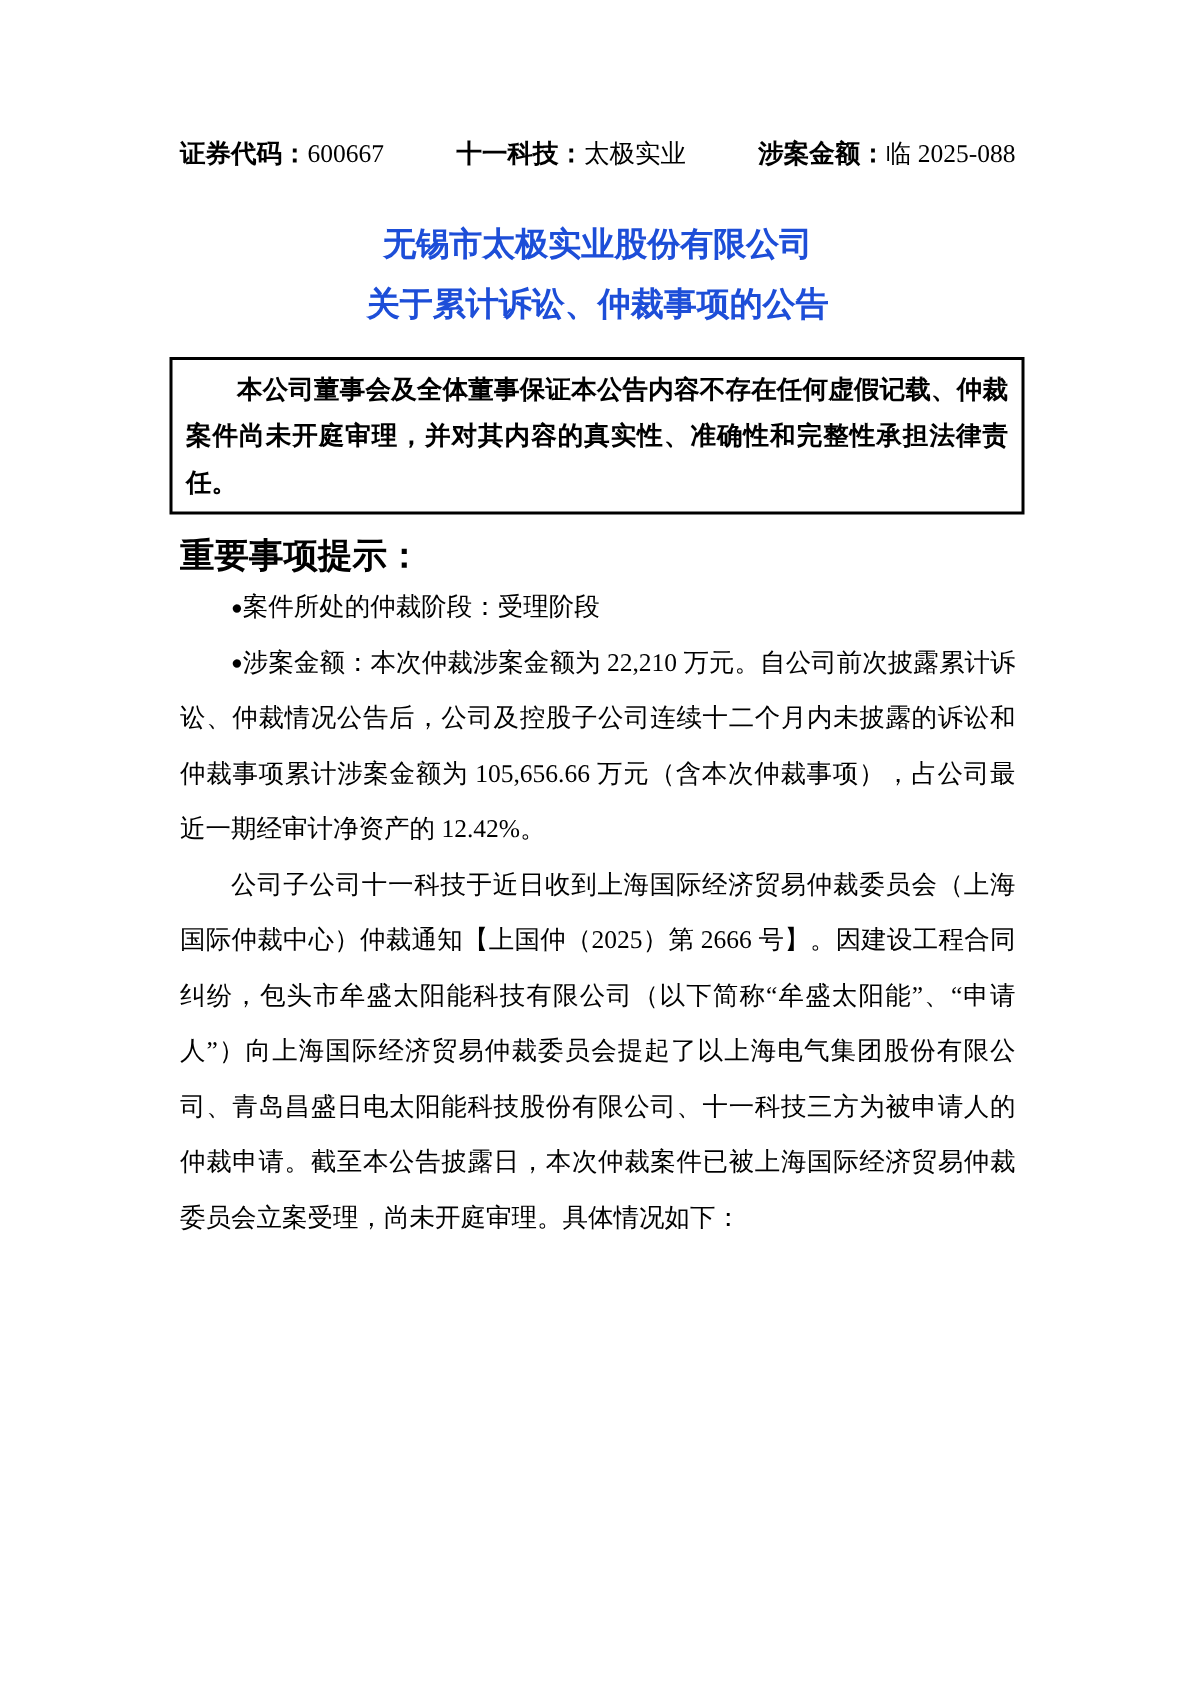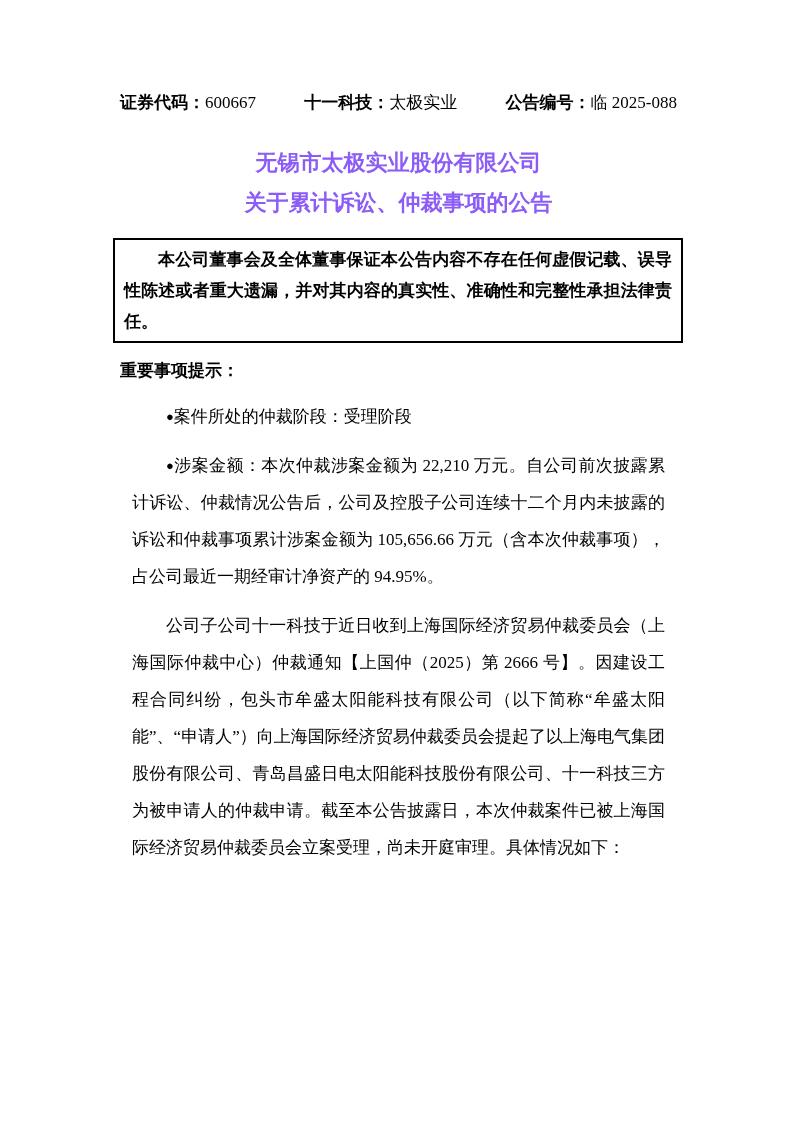--- a/index.html
+++ b/index.html
@@ -31,21 +31,21 @@
     font-size: 17px;
     line-height: 22px;
     white-space: nowrap;
   }
   .meta-label { font-weight: bold; }
   .meta-value { font-weight: normal; }
   
   .doc-title {
     margin-top: 29px;
     text-align: center;
-    color: #8b5cf6;
+    color: #1d4ed8;
     font-weight: bold;
     font-size: 22px;
     line-height: 40px;
   }
   
   .disclaimer-box {
     margin-top: 15px;
     margin-left: -7px;
     margin-right: -6px;
     border: 2px solid #000000;
@@ -56,25 +56,25 @@
   }
   .disclaimer-box p {
     margin: 0;
     text-indent: 2em;
     text-align: justify;
   }
   
   .notice-heading {
     margin: 13px 0 0 0;
     font-weight: bold;
-    font-size: 17px;
+    font-size: 23px;
     line-height: 30px;
   }
   .para {
-    margin: 12px;
+    margin: 0;
     font-size: 17px;
     line-height: 37px;
     text-indent: 2em;
     text-align: justify;
   }
   .section-heading {
     margin: 31px 0 0 0;
     font-weight: bold;
     font-size: 17px;
     line-height: 37px;
@@ -87,37 +87,37 @@
 </style>
 </head>
 <body>
 
 <div class="page">
   <div class="content">
 
     <div class="meta-row">
       <span><span class="meta-label">证券代码：</span><span class="meta-value">600667</span></span>
       <span><span class="meta-label">十一科技：</span><span class="meta-value">太极实业</span></span>
-      <span><span class="meta-label">公告编号：</span><span class="meta-value">临 2025-088</span></span>
+      <span><span class="meta-label">涉案金额：</span><span class="meta-value">临 2025-088</span></span>
     </div>
 
     <div class="doc-title">
       <div>无锡市太极实业股份有限公司</div>
       <div>关于累计诉讼、仲裁事项的公告</div>
     </div>
 
     <div class="disclaimer-box">
-      <p>本公司董事会及全体董事保证本公告内容不存在任何虚假记载、误导性陈述或者重大遗漏，并对其内容的真实性、准确性和完整性承担法律责任。</p>
+      <p>本公司董事会及全体董事保证本公告内容不存在任何虚假记载、仲裁案件尚未开庭审理，并对其内容的真实性、准确性和完整性承担法律责任。</p>
     </div>
 
     <p class="notice-heading">重要事项提示：</p>
 
     <p class="para"><span class="bullet-glyph">●</span><span>案件所处的仲裁阶段：受理阶段</span></p>
 
 
-    <p class="para"><span class="bullet-glyph">●</span><span>涉案金额：本次仲裁涉案金额为 22,210 万元。自公司前次披露累计诉讼、仲裁情况公告后，公司及控股子公司连续十二个月内未披露的诉讼和仲裁事项累计涉案金额为 105,656.66 万元（含本次仲裁事项），占公司最近一期经审计净资产的 94.95%。</span></p>
+    <p class="para"><span class="bullet-glyph">●</span><span>涉案金额：本次仲裁涉案金额为 22,210 万元。自公司前次披露累计诉讼、仲裁情况公告后，公司及控股子公司连续十二个月内未披露的诉讼和仲裁事项累计涉案金额为 105,656.66 万元（含本次仲裁事项），占公司最近一期经审计净资产的 12.42%。</span></p>
 
 
 
     <p class="para">公司子公司十一科技于近日收到上海国际经济贸易仲裁委员会（上海国际仲裁中心）仲裁通知【上国仲（2025）第 2666 号】。因建设工程合同纠纷，包头市牟盛太阳能科技有限公司（以下简称“牟盛太阳能”、“申请人”）向上海国际经济贸易仲裁委员会提起了以上海电气集团股份有限公司、青岛昌盛日电太阳能科技股份有限公司、十一科技三方为被申请人的仲裁申请。截至本公告披露日，本次仲裁案件已被上海国际经济贸易仲裁委员会立案受理，尚未开庭审理。具体情况如下：</p>
 
   </div>
 </div>
 
 </body></html>

